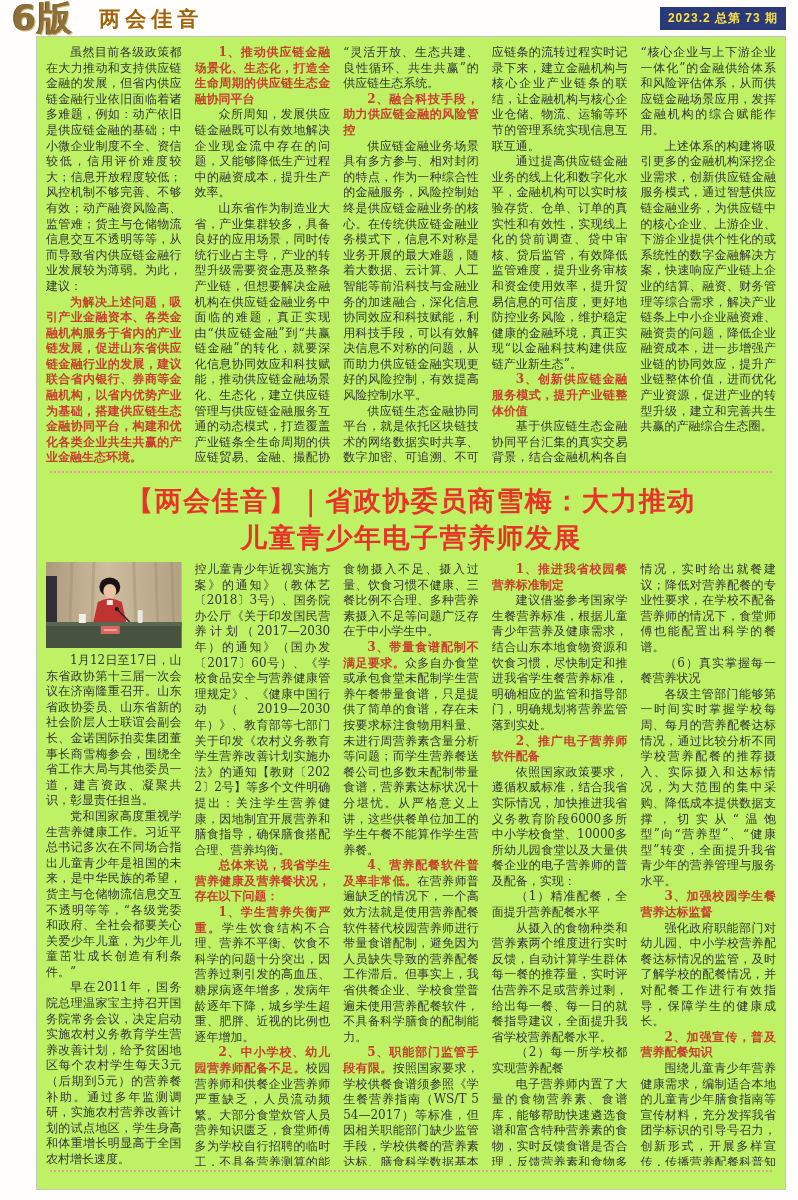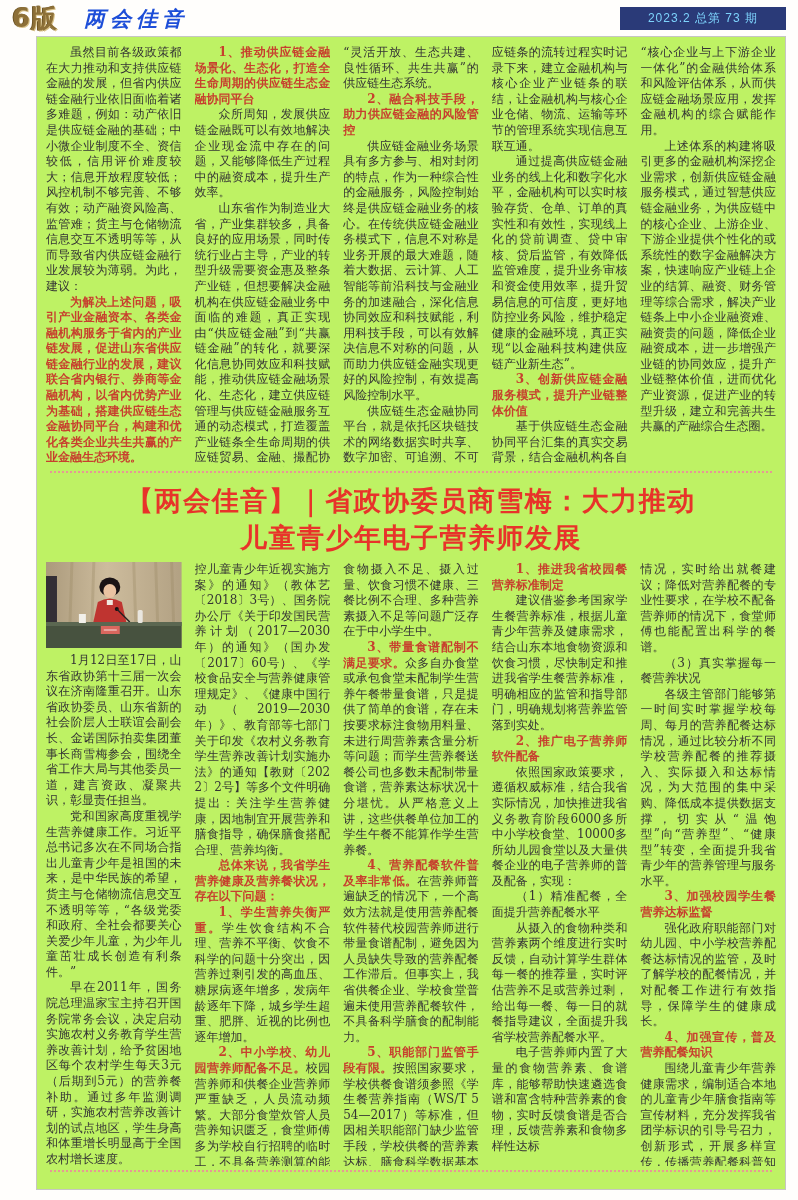--- a/index.html
+++ b/index.html
@@ -1,25 +1,25 @@
 <!DOCTYPE html>
 <html><head>
 <meta charset="utf-8">
 <style>
   html,body{margin:0;padding:0;width:798px;height:1200px;overflow:hidden;background:#fffefc;}
   body{font-family:"DejaVu Serif","Liberation Serif",serif;position:relative;}
   .page{position:absolute;inset:0;}
 
   
   .hdr{position:absolute;top:0;left:0;right:0;height:36px;display:flex;align-items:center;padding:0 12px;box-sizing:border-box;}
-  .page-no{font-family:"DejaVu Sans","Liberation Sans",sans-serif;font-weight:900;font-size:26px;
+  .page-no{font-family:"DejaVu Sans","Liberation Sans",sans-serif;font-weight:900;font-size:35px;
     color:#8d7038;text-shadow:1px 1px 0 #d8c187,-1px 0 0 #6d5526;letter-spacing:1px;line-height:1;}
-  .section-title{margin-left:26px;font-size:21px;font-weight:bold;color:#1d4ed8;letter-spacing:5px;line-height:1;font-style:italic;}
-  .issue{margin-left:auto;background:#2a3a78;color:#7dd3fc;font-family:"Liberation Sans","DejaVu Sans",sans-serif;
-    font-size:12px;padding:3px 28px;letter-spacing:1px;}
+  .section-title{margin-left:26px;font-size:21px;font-weight:bold;color:#a16207;letter-spacing:5px;line-height:1;}
+  .issue{margin-left:auto;background:#2a3a78;color:#fde047;font-family:"Liberation Sans","DejaVu Sans",sans-serif;
+    font-size:12px;padding:3px 8px;letter-spacing:1px;font-weight:bold;}
 
   
   .frame{position:absolute;left:36px;right:12px;top:36px;bottom:10px;border:1px solid #c6c6c3;
     box-sizing:border-box;padding:8px 9px 0 9px;background:#bef264;}
 
   .cols{display:flex;gap:13px;overflow:hidden;}
   .cols-top{height:422px;}
   .cols-bottom{height:604px;}
   .col{flex:1 1 0;min-width:0;overflow:hidden;text-align:justify;text-justify:inter-character;
     word-break:break-all;font-size:12px;line-height:15.6px;color:#343434;}
@@ -137,29 +137,30 @@
           <p class="lead"><span class="leadtxt">4、营养配餐软件普及率非常低。</span>在营养师普遍缺乏的情况下，一个高效方法就是使用营养配餐软件替代校园营养师进行带量食谱配制，避免因为人员缺失导致的营养配餐工作滞后。但事实上，我省供餐企业、学校食堂普遍未使用营养配餐软件，不具备科学膳食的配制能力。</p>
           <p class="lead"><span class="leadtxt">5、职能部门监管手段有限。</span>按照国家要求，学校供餐食谱须参照《学生餐营养指南（WS/T 554—2017）等标准，但因相关职能部门缺少监管手段，学校供餐的营养素达标、膳食科学数据基本不报送，基本处于无监管状况。</p>
         </div>
         <div class="col">
           <p class="red">1、推进我省校园餐营养标准制定</p>
           <p class="p">建议借鉴参考国家学生餐营养标准，根据儿童青少年营养及健康需求，结合山东本地食物资源和饮食习惯，尽快制定和推进我省学生餐营养标准，明确相应的监管和指导部门，明确规划将营养监管落到实处。</p>
           <p class="red">2、推广电子营养师软件配备</p>
           <p class="p">依照国家政策要求，遵循权威标准，结合我省实际情况，加快推进我省义务教育阶段6000多所中小学校食堂、10000多所幼儿园食堂以及大量供餐企业的电子营养师的普及配备，实现：</p>
           <p class="p">（1）精准配餐，全面提升营养配餐水平</p>
           <p class="p">从摄入的食物种类和营养素两个维度进行实时反馈，自动计算学生群体每一餐的推荐量，实时评估营养不足或营养过剩，给出每一餐、每一日的就餐指导建议，全面提升我省学校营养配餐水平。</p>
+          <p class="p">（2）每一所学校都实现营养配餐</p>
           <p class="p">电子营养师内置了大量的食物营养素、食谱库，能够帮助快速遴选食谱和富含特种营养素的食物，实时反馈食谱是否合理，反馈营养素和食物多样性达标</p>
         </div>
         <div class="col">
           <p class="cont">情况，实时给出就餐建议；降低对营养配餐的专业性要求，在学校不配备营养师的情况下，食堂师傅也能配置出科学的餐谱。</p>
-          <p class="p">（3）真实掌握每一餐营养状况</p>
+          <p class="p">（6）真实掌握每一餐营养状况</p>
           <p class="p">各级主管部门能够第一时间实时掌握学校每周、每月的营养配餐达标情况，通过比较分析不同学校营养配餐的推荐摄入、实际摄入和达标情况，为大范围的集中采购、降低成本提供数据支撑，切实从“温饱型”向“营养型”、“健康型”转变，全面提升我省青少年的营养管理与服务水平。</p>
           <p class="red">3、加强校园学生餐营养达标监督</p>
           <p class="p">强化政府职能部门对幼儿园、中小学校营养配餐达标情况的监管，及时了解学校的配餐情况，并对配餐工作进行有效指导，保障学生的健康成长。</p>
-          <p class="red">4、加强宣传，普及营养配餐知识</p>
+          <p class="red">2、加强宣传，普及营养配餐知识</p>
           <p class="p">围绕儿童青少年营养健康需求，编制适合本地的儿童青少年膳食指南等宣传材料，充分发挥我省团学标识的引导号召力，创新形式，开展多样宣传，传播营养配餐科普知识。</p>
         </div>
       </section>
 
     <div class="dotted"></div>
 
   </div>
 </div>
 
 </body></html>

